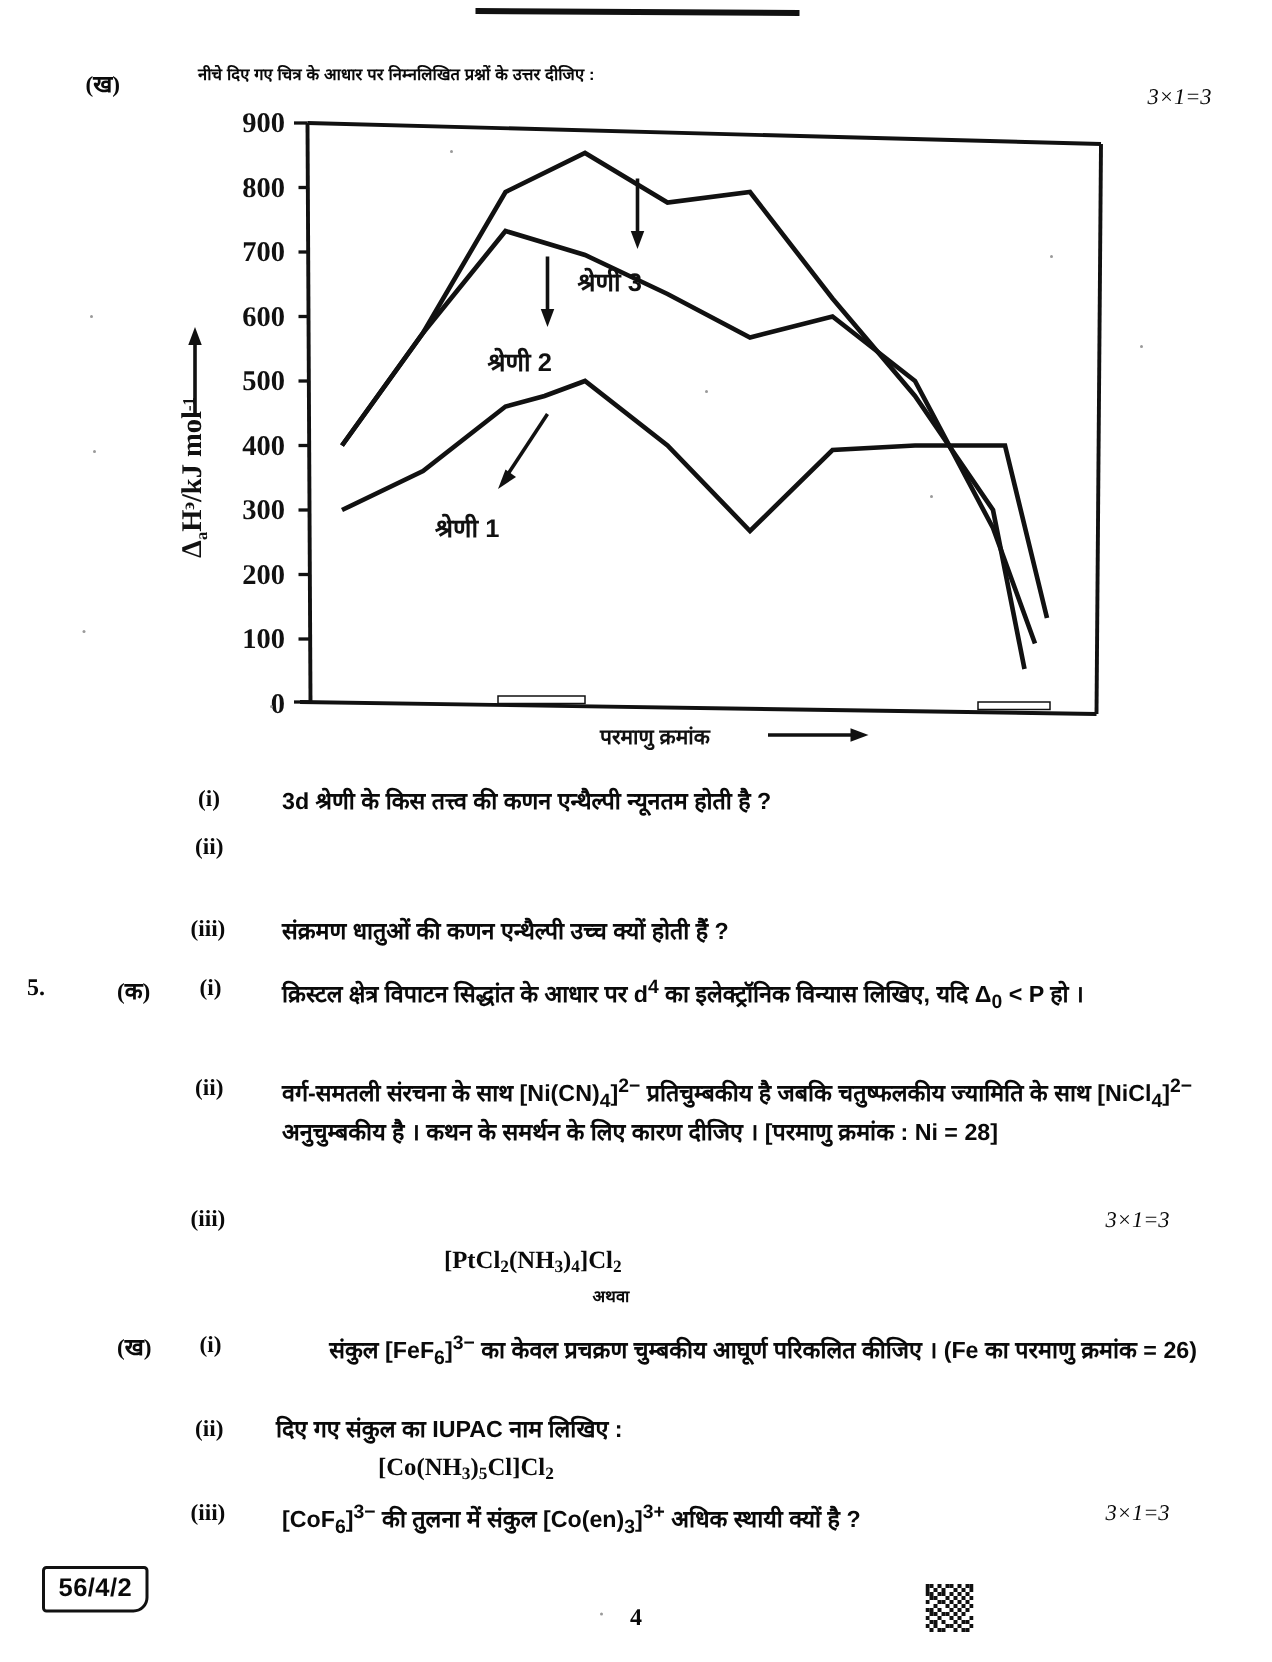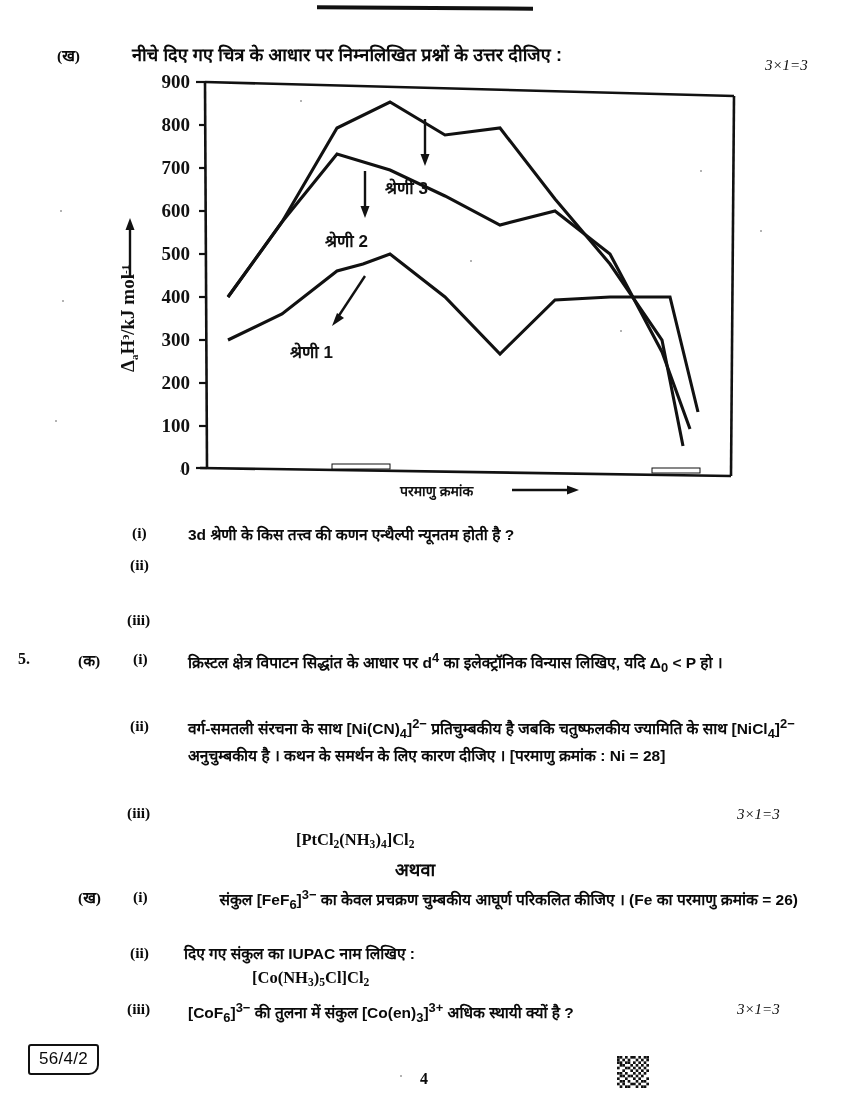--- a/index.html
+++ b/index.html
@@ -30,21 +30,21 @@
     width: 216px;
     height: 4px;
     background: #111;
     transform: rotate(0.35deg);
   }
 
   
   .hi {
     font-family: "Liberation Sans", "DejaVu Sans", sans-serif;
     font-weight: 700;
-    font-size: 18px;
+    font-size: 11px;
     line-height: 1.5;
     letter-spacing: .1px;
   }
   .marks {
     font-family: "Liberation Serif", "DejaVu Serif", serif;
     font-style: italic;
     font-weight: 400;
     font-size: 15px;
     white-space: nowrap;
   }
@@ -128,21 +128,21 @@
 
   
   #paper-code {
     position: absolute;
     left: 28px;
     top: 1044px;
     padding: 3px 9px 4px 9px;
     border: 2.5px solid #111;
     border-radius: 3px 3px 10px 3px;
     font-family: "Liberation Sans", "DejaVu Sans", sans-serif;
-    font-weight: 400;
+    font-weight: 700;
     font-size: 17px;
     letter-spacing: .3px;
   }
   #page-number {
     position: absolute;
     left: 0; right: 0;
     top: 1070px;
     text-align: center;
     font-family: "Liberation Serif", "DejaVu Serif", serif;
     font-weight: 700;
@@ -276,20 +276,21 @@
       </style>
     </svg>
   </div>
 
   <div class="q-num" id="q-i-num">(i)</div>
   <div class="q-body" id="q-i-text">3d श्रेणी के किस तत्त्व की कणन एन्थैल्पी न्यूनतम होती है ?</div>
 
   <div class="q-num" id="q-ii-num">(ii)</div>
 
   <div class="q-num" id="q-iii-num">(iii)</div>
+  <div class="q-body" id="q-iii-text">संक्रमण धातुओं की कणन एन्थैल्पी उच्च क्यों होती हैं ?</div>
 
   <div class="q-num" id="q5-number">5.</div>
   <div class="lbl" id="q5a-label">(क)</div>
 
   <div class="q-num" id="q5a-i-num">(i)</div>
   <div class="q-body" id="q5a-i-text">क्रिस्टल क्षेत्र विपाटन सिद्धांत के आधार पर d<sup>4</sup> का इलेक्ट्रॉनिक विन्यास लिखिए, यदि Δ<sub>0</sub> &lt; P हो ।</div>
 
   <div class="q-num" id="q5a-ii-num">(ii)</div>
   <div class="q-body" id="q5a-ii-text">वर्ग-समतली संरचना के साथ [Ni(CN)<sub>4</sub>]<sup>2−</sup> प्रतिचुम्बकीय है जबकि चतुष्फलकीय ज्यामिति के साथ [NiCl<sub>4</sub>]<sup>2−</sup> अनुचुम्बकीय है । कथन के समर्थन के लिए कारण दीजिए । [परमाणु क्रमांक : Ni = 28]</div>
 

